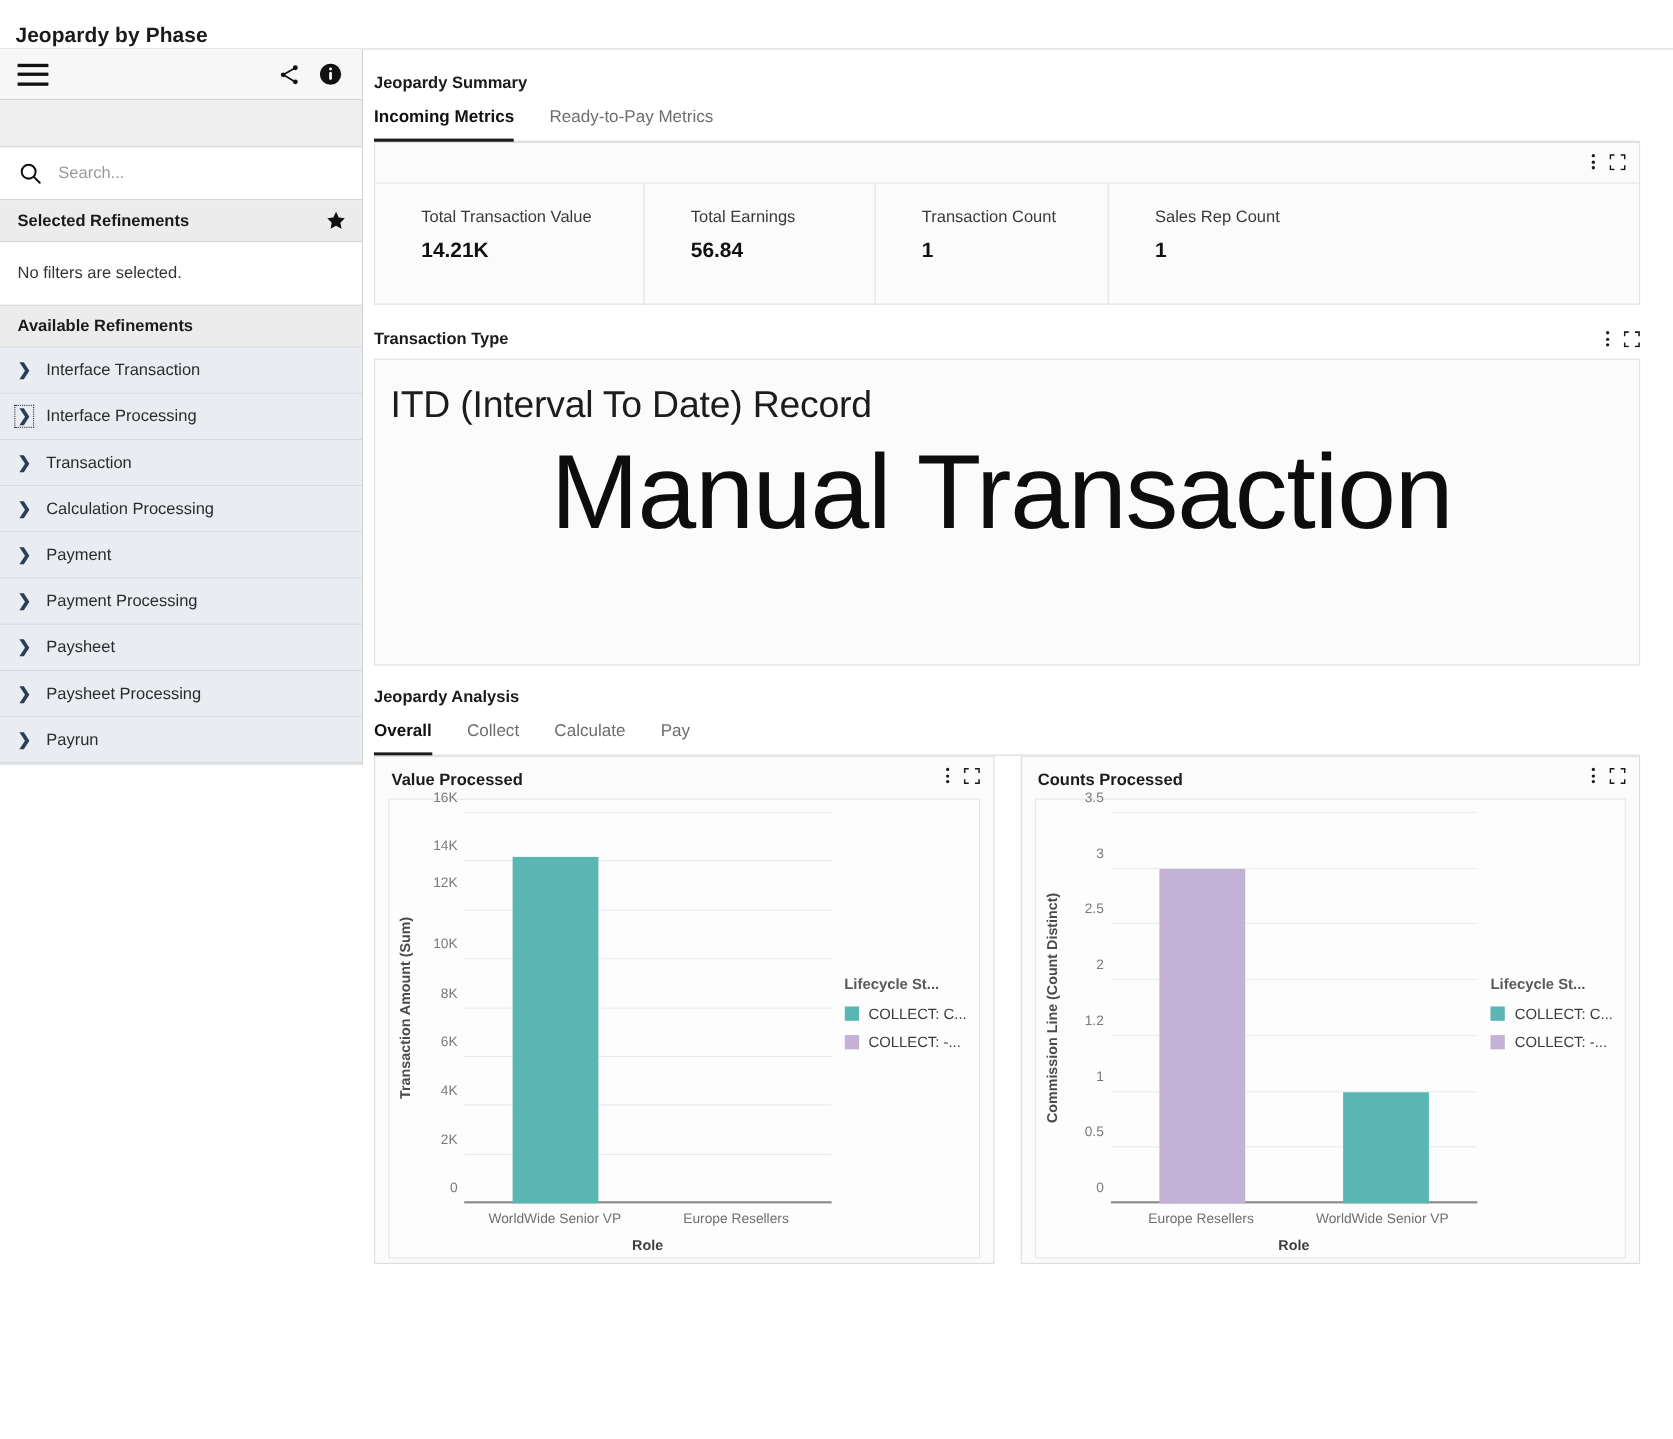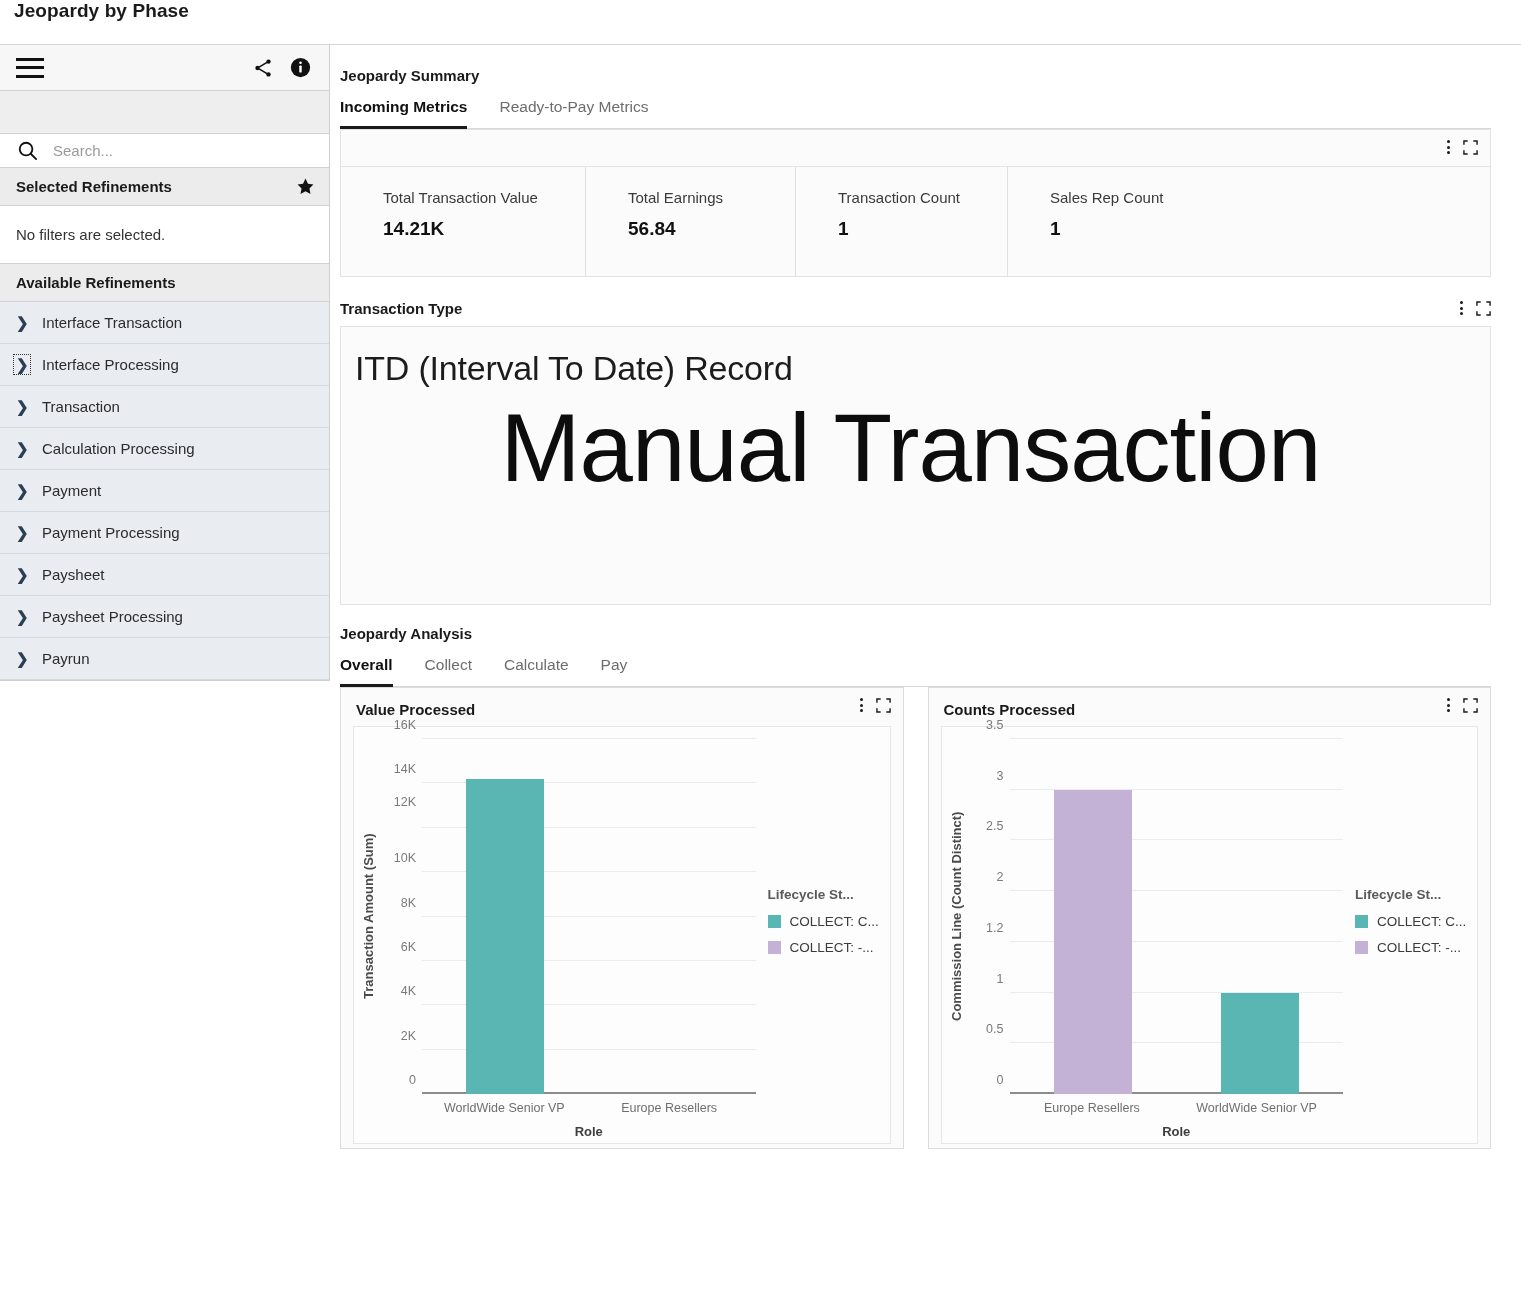--- a/index.html
+++ b/index.html
@@ -9,21 +9,21 @@
     background: #ffffff;
     font-family: "Liberation Sans", sans-serif;
     color: #222222;
     overflow: hidden;
   }
 
   
   .page-title-bar {
     height: 45px;
     display: flex;
-    align-items: flex-start;
+    align-items: flex-end;
     padding: 0 14px;
     border-bottom: 1px solid #d6d6d6;
     background: #ffffff;
   }
   .page-title {
     font-size: 19px;
     font-weight: bold;
     color: #1a1a1a;
     letter-spacing: 0.1px;
   }
@@ -62,21 +62,21 @@
   .hamburger span { display:block; height: 3px; background: #111; border-radius: 0; }
   .sb-tool-right { display: flex; align-items: center; gap: 16px; }
   .icon-btn { cursor: pointer; line-height: 0; }
 
   .sb-blank {
     height: 43px;
     background: #eeeeee;
     border-bottom: 1px solid #d2d2d2;
   }
   .sb-search {
-    height: 34px;
+    height: 48px;
     display: flex;
     align-items: center;
     gap: 12px;
     padding: 0 16px;
     background: #ffffff;
     border-bottom: 1px solid #d2d2d2;
   }
   .sb-search input {
     flex: 1;
     border: none;

